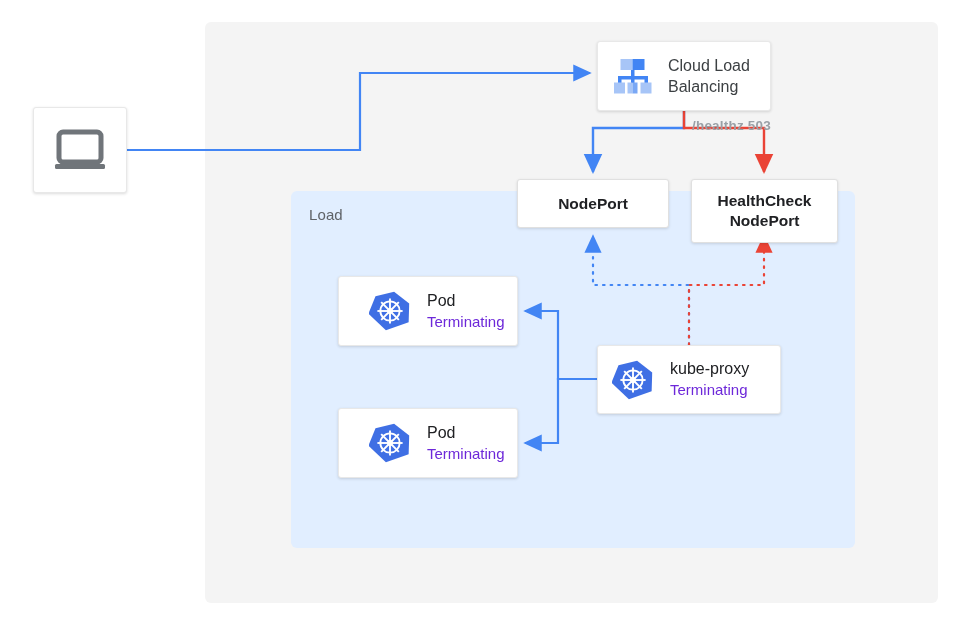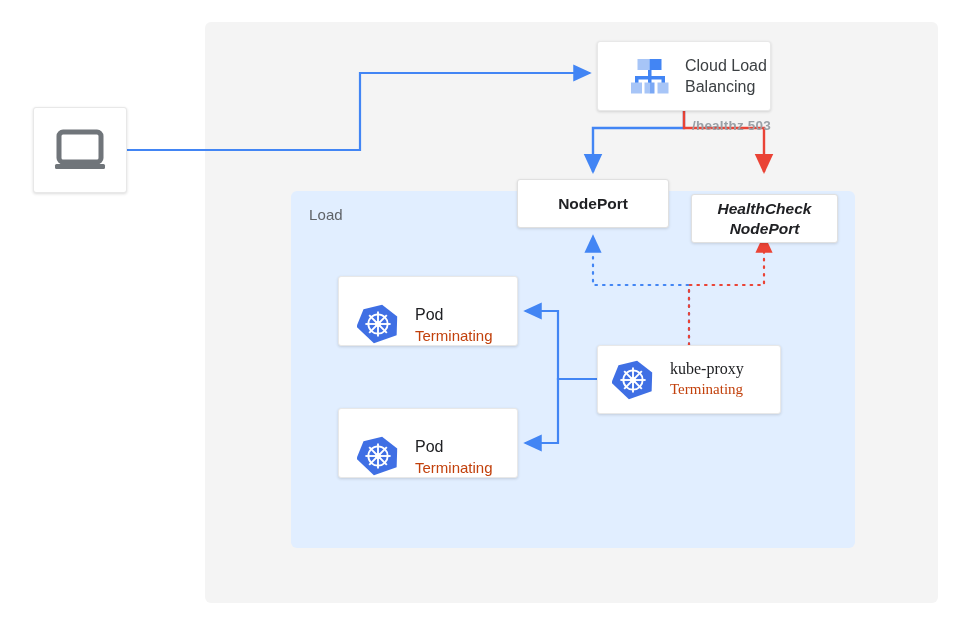--- a/index.html
+++ b/index.html
@@ -68,21 +68,21 @@
     line-height: 1.32;
     white-space: pre-line;
   }
   .title-dark {
     font-size: 16px;
     color: #202124;
     line-height: 1.3;
   }
   .subtitle {
     font-size: 15px;
-    color: #c2410c;
+    color: #6d28d9;
     line-height: 1.3;
   }
   .bold-center {
     position: absolute;
     display: flex;
     align-items: center;
     justify-content: center;
     text-align: center;
     font-weight: bold;
     font-size: 15.5px;
@@ -98,28 +98,28 @@
   .laptop-card {
     left: 33px;
     top: 107px;
     width: 94px;
     height: 86px;
     display: flex;
     align-items: center;
     justify-content: center;
   }
   .clb-card { left: 597px; top: 41px; width: 174px; height: 70px; }
-  .clb-card .card-inner { padding-left: 29px; }
+  .clb-card .card-inner { padding-left: 12px; }
   .pod-card-1 { left: 338px; top: 276px; width: 180px; height: 70px; }
   .pod-card-2 { left: 338px; top: 408px; width: 180px; height: 70px; }
-  .pod-card .card-inner { padding-left: 18px; align-items: flex-end; }
+  .pod-card .card-inner { padding-left: 30px; }
   .kubeproxy-card { left: 597px; top: 345px; width: 184px; height: 69px; }
-  .kubeproxy-card .card-inner { padding-left: 14px; font-family: Liberation Serif, serif; }
+  .kubeproxy-card .card-inner { padding-left: 14px; }
   .nodeport-box { left: 517px; top: 179px; width: 152px; height: 49px; }
-  .hcnodeport-box { left: 691px; top: 194px; width: 147px; height: 49px; font-style: italic; }
+  .hcnodeport-box { left: 691px; top: 179px; width: 147px; height: 64px; }
   .icon-slot {
     flex: 0 0 auto;
     display: flex;
     align-items: center;
     justify-content: center;
   }
   .label-healthz {
     position: absolute;
     left: 692px;
     top: 118px;

